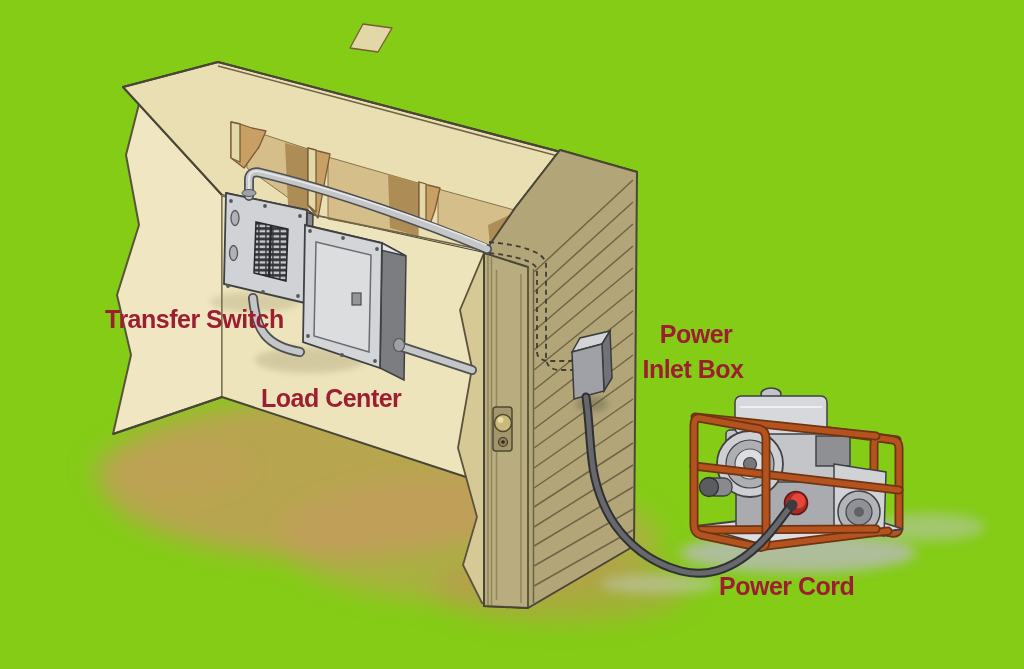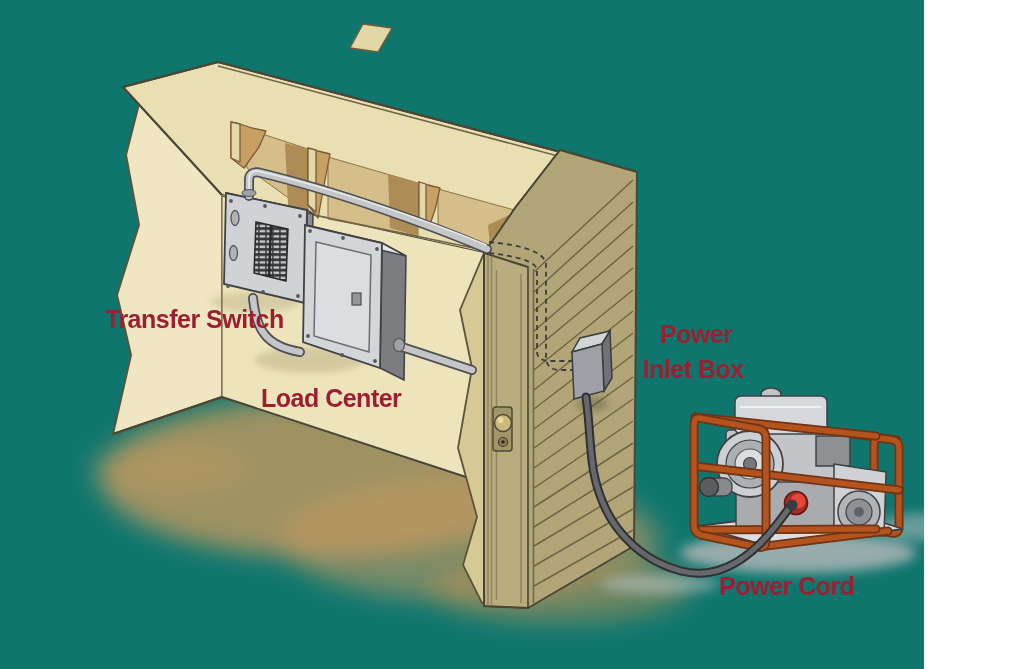--- a/index.html
+++ b/index.html
@@ -1,16 +1,16 @@
 <!DOCTYPE html>
 <html><head>
 <meta charset="utf-8">
 <style>
   html,body{margin:0;padding:0;background:#fff;}
-  .stage{position:relative;width:924px;height:669px;background:#0f766e;overflow:hidden;
+  .stage{position:relative;width:1024px;height:669px;background:#84cc16;overflow:hidden;
          font-family:"Liberation Sans",sans-serif;}
   svg{display:block;}
   .lbl{font-family:"Liberation Sans",sans-serif;font-weight:bold;font-size:25px;letter-spacing:-0.5px;}
   .ln{stroke:#4A4636;stroke-width:2;fill:none;stroke-linejoin:round;}
   .thin{stroke:#6F6546;stroke-width:1.5;fill:none;}
   .cond-o{stroke:#4E5054;stroke-width:10;fill:none;stroke-linecap:round;}
   .cond-i{stroke:#C4C6C8;stroke-width:6.5;fill:none;stroke-linecap:round;}
   .cond-h{stroke:#E8E9EA;stroke-width:1.6;fill:none;stroke-linecap:round;}
   .o1{fill:none;stroke:#6E3414;stroke-width:9;stroke-linecap:round;stroke-linejoin:round;}
   .o2{fill:none;stroke-width:5.5;stroke-linecap:round;stroke-linejoin:round;}

